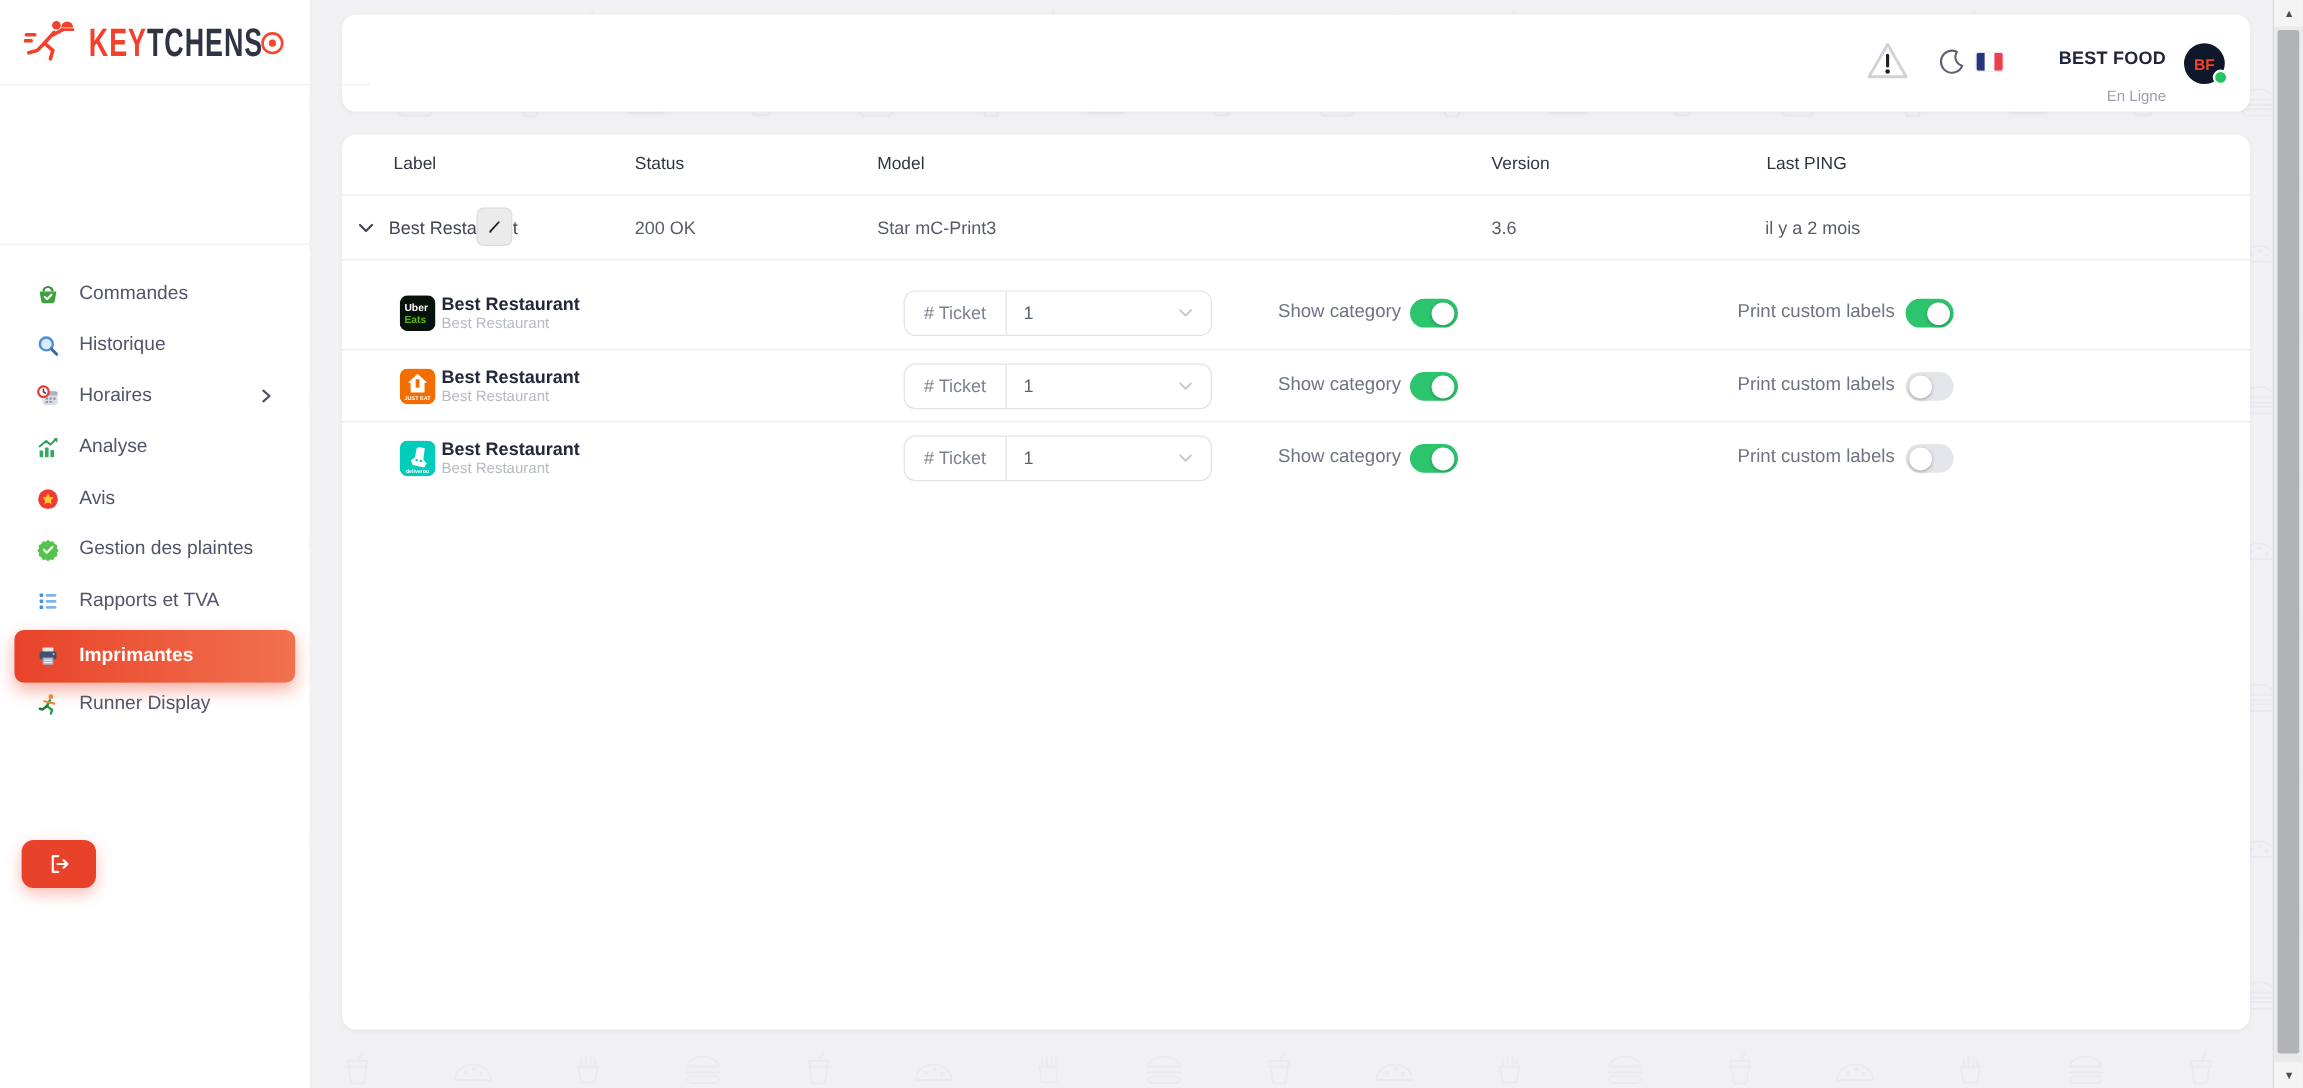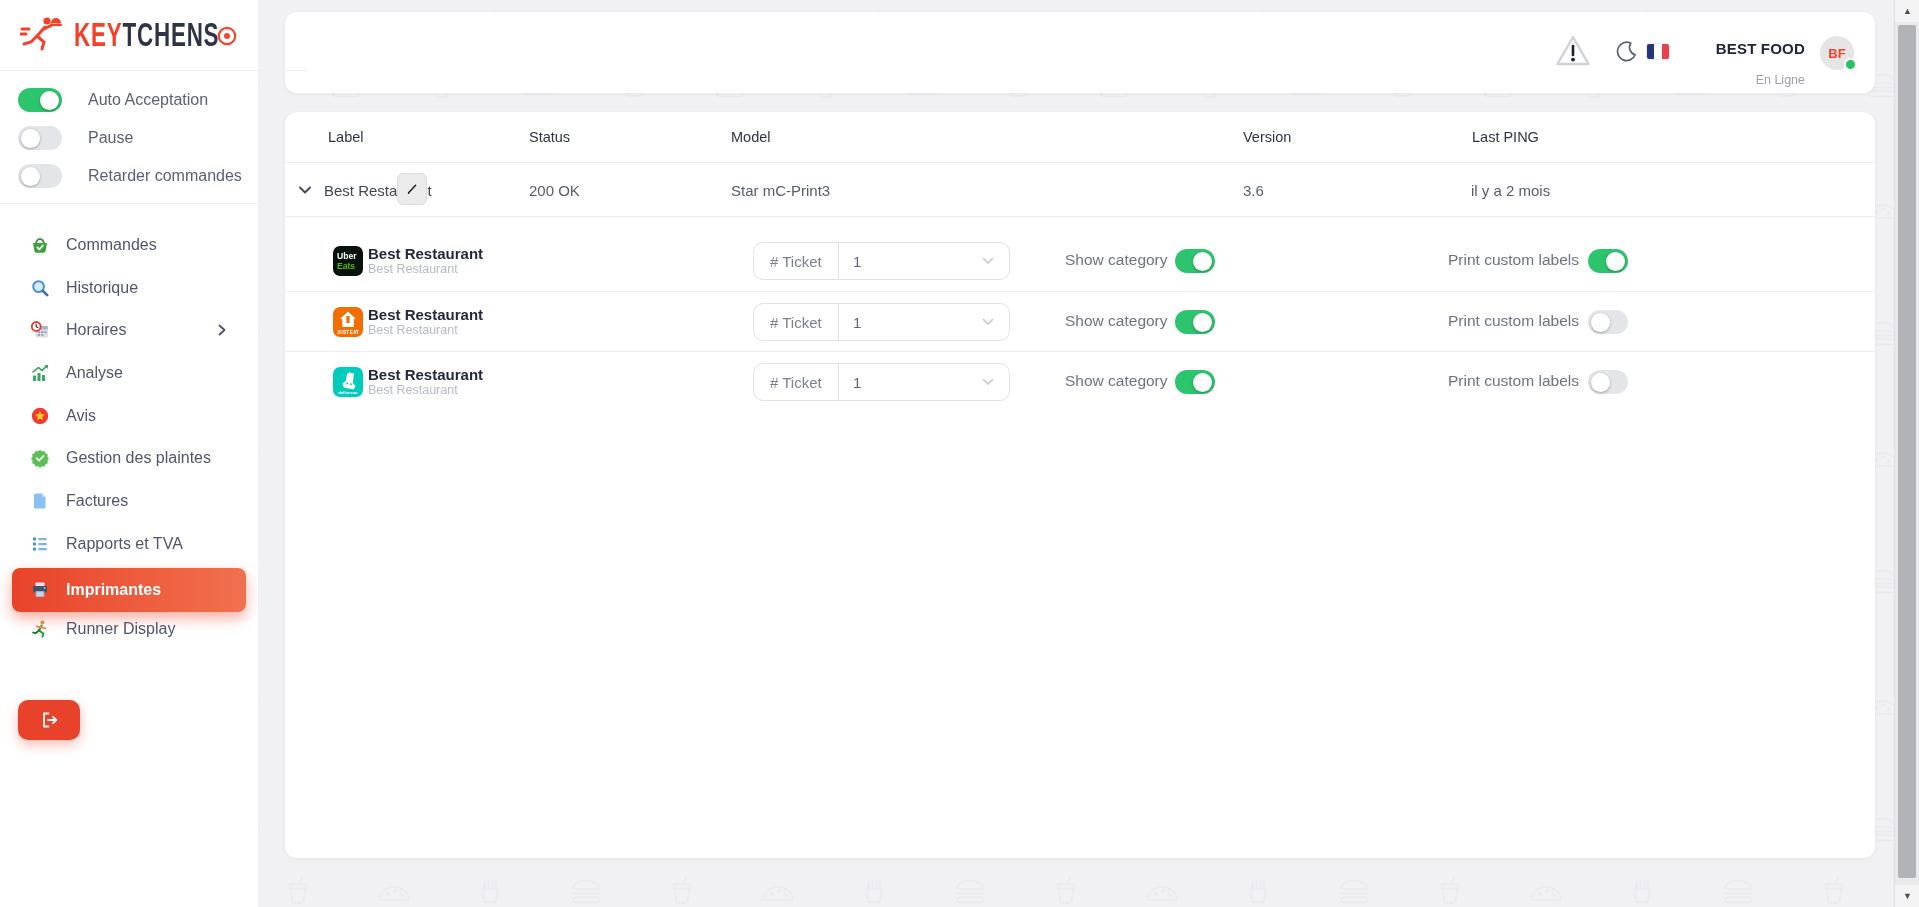--- a/index.html
+++ b/index.html
@@ -44,21 +44,21 @@
 
   
   .header-card { position:absolute; left:285px; top:12px; width:1590px; height:81px; background:#fff; border-radius:12px; box-shadow:0 1px 4px rgba(40,40,60,.05); z-index:1; }
   .alert-icon { position:absolute; left:1270px; top:22px; cursor:pointer; }
   .moon-icon { position:absolute; left:1329px; top:28px; cursor:pointer; }
   .flag-icon { position:absolute; left:1362px; top:32px; width:22px; height:15px; border-radius:2px; overflow:hidden; display:flex; cursor:pointer; box-shadow:0 0 0 1px #ececf0; }
   .flag-icon div { flex:1; }
   .account { position:absolute; right:70px; top:28px; text-align:right; }
   .account .acc-name { font-size:15px; font-weight:700; color:#20253a; letter-spacing:.2px; }
   .account .acc-status { font-size:12.5px; color:#9ba0ab; margin-top:16px; }
-  .avatar { position:absolute; left:1535px; top:24px; width:34px; height:34px; border-radius:50%; background:#e5e5e5; display:flex; align-items:center; justify-content:center; font-size:13px; font-weight:700; color:#f0432c; cursor:pointer; }
+  .avatar { position:absolute; left:1535px; top:24px; width:34px; height:34px; border-radius:50%; background:#0f172a; display:flex; align-items:center; justify-content:center; font-size:13px; font-weight:700; color:#f0432c; cursor:pointer; }
   .avatar .online-dot { position:absolute; right:-3px; bottom:-1px; width:13px; height:13px; border-radius:50%; background:#22c55e; border:2px solid #fff; }
 
   
   .table-card { position:absolute; left:285px; top:112px; width:1590px; height:746px; background:#fff; border-radius:12px; box-shadow:0 1px 4px rgba(40,40,60,.05); z-index:1; }
   .t-head { position:relative; height:50px; }
   .t-head span { position:absolute; top:17px; font-size:14.5px; color:#2e3442; }
   .col-label { left:43px; } .col-status { left:244px; } .col-model { left:446px; } .col-version { left:958px; } .col-ping { left:1187px; }
   .t-divider { height:1px; background:#ededf1; }
   .t-row-main { position:relative; height:53px; }
   .t-row-main .expander { position:absolute; left:10px; top:17px; width:20px; height:20px; cursor:pointer; display:flex; }
@@ -2500,34 +2500,20 @@
       </span>
       <span class="brand"><span class="brand-key">KEY</span><span class="brand-rest">TCHENS</span></span>
       <span class="status-dot-btn">
         <svg width="22" height="22" viewBox="0 0 22 22">
           <circle cx="11" cy="11" r="8.2" fill="none" stroke="#f5472e" stroke-width="2.2"></circle>
           <circle cx="11" cy="11" r="3" fill="#f5472e"></circle>
         </svg>
       </span>
     </div>
 
-    <div class="toggles">
-      <div class="toggle-row">
-        <span class="toggle on"></span>
-        <span class="lbl">Auto Acceptation</span>
-      </div>
-      <div class="toggle-row">
-        <span class="toggle"></span>
-        <span class="lbl">Pause</span>
-      </div>
-      <div class="toggle-row">
-        <span class="toggle"></span>
-        <span class="lbl">Retarder commandes</span>
-      </div>
-    </div>
 
     <div class="side-divider"></div>
 
     <nav class="menu">
       <div class="menu-item">
         <span class="mi-icon">
           <svg width="20" height="20" viewBox="0 0 20 20">
             <path d="M6.2 8 a3.8 3.8 0 0 1 7.6 0" fill="none" stroke="#2f8f35" stroke-width="1.8"></path>
             <path d="M3 8 h14 l-1.4 8 a2.2 2.2 0 0 1 -2.2 1.8 h-6.8 a2.2 2.2 0 0 1 -2.2 -1.8 Z" fill="#3da23d"></path>
             <polyline points="7.3,12.4 9.3,14.4 13,10.4" fill="none" stroke="#fff" stroke-width="1.7" stroke-linecap="round" stroke-linejoin="round"></polyline>
@@ -2591,29 +2577,20 @@
         <span class="mi-label">Avis</span>
       </div>
       <div class="menu-item">
         <span class="mi-icon">
           <svg width="20" height="20" viewBox="0 0 20 20">
             <path d="M10 1.8 l2 1.6 2.5-.4 1 2.3 2.3 1 -.4 2.5 1.6 2 -1.6 2 .4 2.5 -2.3 1 -1 2.3 -2.5 -.4 -2 1.6 -2 -1.6 -2.5.4 -1 -2.3 -2.3 -1 .4 -2.5 -1.6 -2 1.6 -2 -.4 -2.5 2.3 -1 1 -2.3 2.5.4 Z" fill="#58c150"></path>
             <polyline points="6.6,10.2 9,12.6 13.6,7.8" fill="none" stroke="#fff" stroke-width="1.8" stroke-linecap="round" stroke-linejoin="round"></polyline>
           </svg>
         </span>
         <span class="mi-label">Gestion des plaintes</span>
-      </div>
-      <div class="menu-item">
-        <span class="mi-icon">
-          <svg width="20" height="20" viewBox="0 0 20 20">
-            <path d="M5.5 2.5 h6.5 l3.5 3.5 v10 a1.6 1.6 0 0 1 -1.6 1.6 h-8.4 a1.6 1.6 0 0 1 -1.6 -1.6 v-11.9 a1.6 1.6 0 0 1 1.6 -1.6 Z" fill="#8cc0f0"></path>
-            <path d="M12 2.5 l3.5 3.5 h-3.5 Z" fill="#c4def7"></path>
-          </svg>
-        </span>
-        <span class="mi-label">Factures</span>
       </div>
       <div class="menu-item">
         <span class="mi-icon">
           <svg width="20" height="20" viewBox="0 0 20 20">
             <g fill="#4a90d9">
               <rect x="3" y="3.5" width="3" height="3" rx=".6"></rect>
                 <rect x="3" y="8.5" width="3" height="3" rx=".6"></rect>
                 <rect x="3" y="13.5" width="3" height="3" rx=".6"></rect>
             </g>
             <g fill="#7fb3e8">

